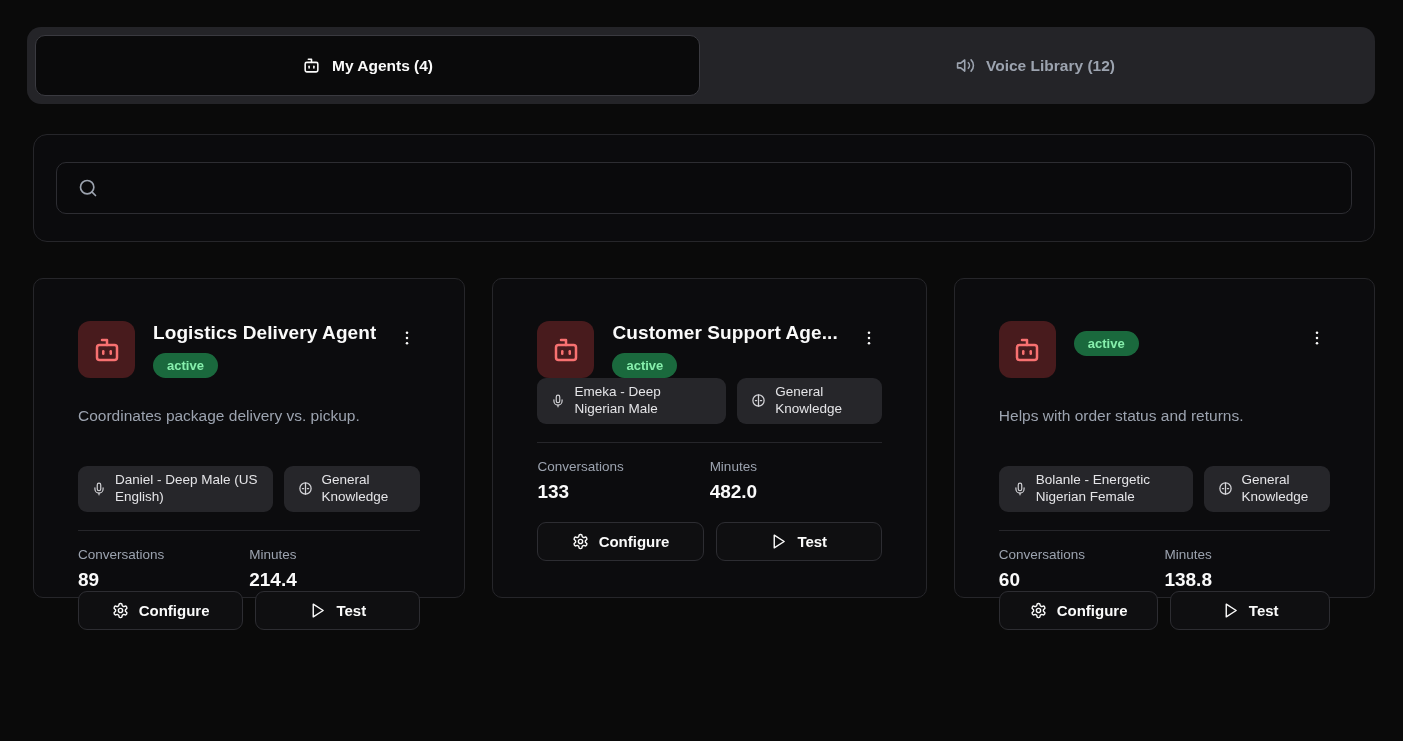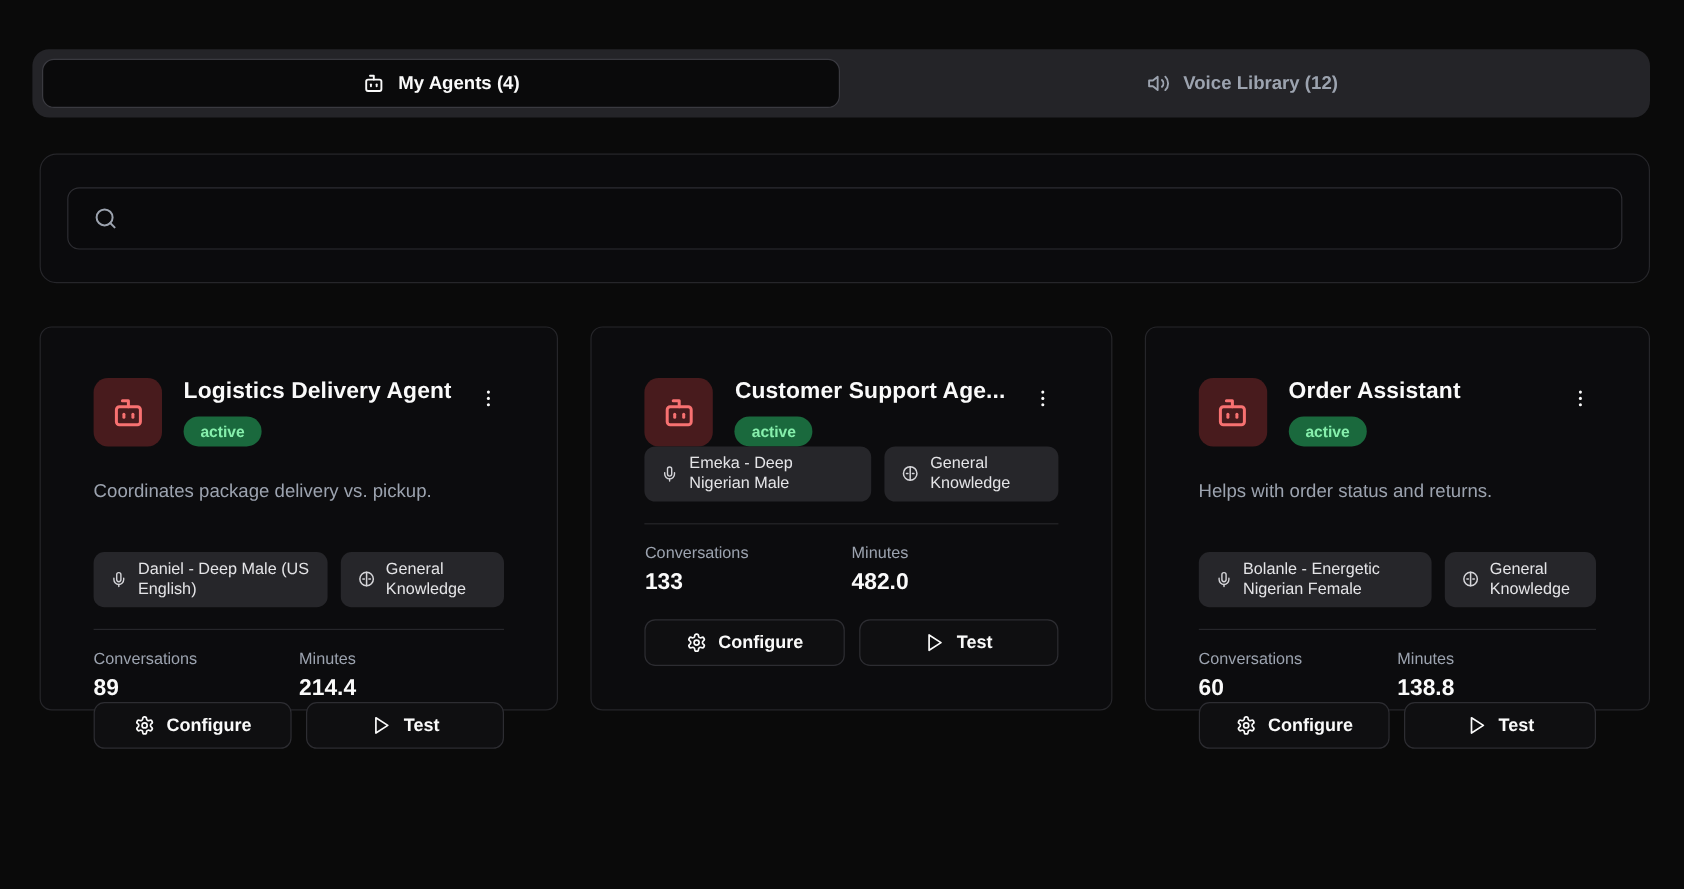--- a/index.html
+++ b/index.html
@@ -7,22 +7,22 @@
   body {
     background: #0a0a0a;
     font-family: "Liberation Sans", sans-serif;
     color: #fafafa;
     overflow: hidden;
   }
   svg { display: block; flex: none; }
 
   
   .tab-bar {
-    margin: 41px 28px 0 27px;
-    height: 57px;
+    margin: 27px 28px 0 27px;
+    height: 77px;
     background: #242428;
     border-radius: 14px;
     display: flex;
     align-items: stretch;
     padding: 8px;
     gap: 4px;
   }
   .tab {
     flex: 1;
     display: flex;
@@ -377,21 +377,20 @@
         <span>
           <svg width="30" height="30" viewBox="0 0 24 24" fill="none" stroke="currentColor" stroke-width="2" stroke-linecap="round" stroke-linejoin="round">
               <path d="M12 8V4H8"></path>
               <rect x="4" y="8" width="16" height="12" rx="2"></rect>
               <path d="M9 13v2"></path>
               <path d="M15 13v2"></path>
             </svg>
         </span>
       </div>
       <div class="title-wrap">
-        <div class="card-title">Order Assistant</div>
         <span class="status-badge">active</span>
       </div>
       <div class="kebab">
         <svg width="18" height="18" viewBox="0 0 24 24" fill="currentColor">
             <circle cx="12" cy="5" r="1.7"></circle>
             <circle cx="12" cy="12" r="1.7"></circle>
             <circle cx="12" cy="19" r="1.7"></circle>
           </svg>
       </div>
     </div>

